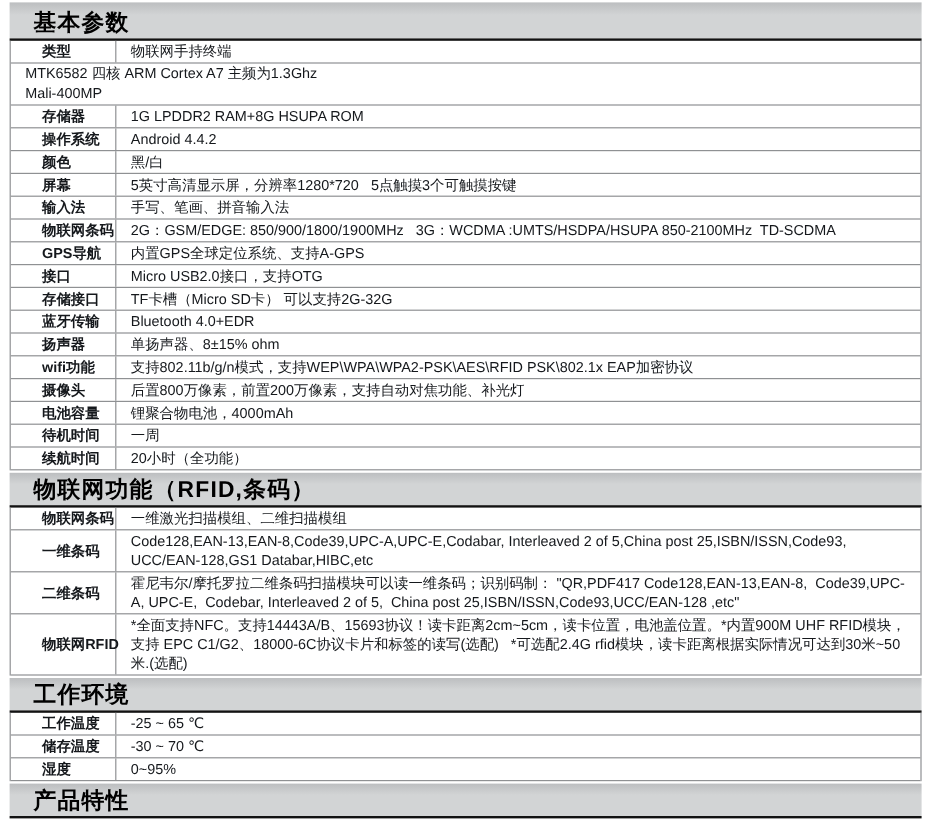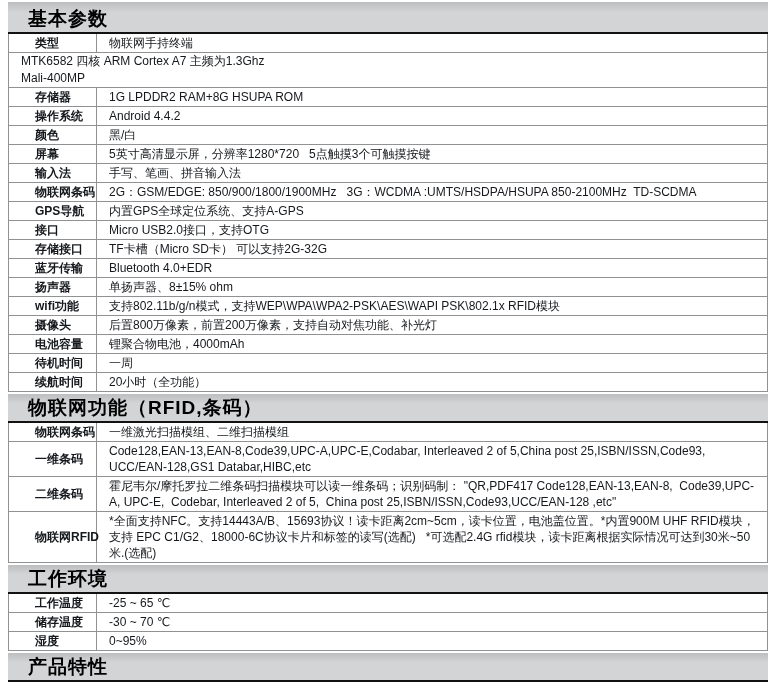--- a/index.html
+++ b/index.html
@@ -142,21 +142,21 @@
           </div>
           <div class="vcol">
             <div class="vline">单扬声器、8±15% ohm</div>
           </div>
         </div>
         <div class="row">
           <div class="lcol">
             <div class="lline">wifi功能</div>
           </div>
           <div class="vcol">
-            <div class="vline">支持802.11b/g/n模式，支持WEP\WPA\WPA2-PSK\AES\WAPI PSK\802.1x RFID模块</div>
+            <div class="vline">支持802.11b/g/n模式，支持WEP\WPA\WPA2-PSK\AES\RFID PSK\802.1x EAP加密协议</div>
           </div>
         </div>
         <div class="row">
           <div class="lcol">
             <div class="lline">摄像头</div>
           </div>
           <div class="vcol">
             <div class="vline">后置800万像素，前置200万像素，支持自动对焦功能、补光灯</div>
           </div>
         </div>

